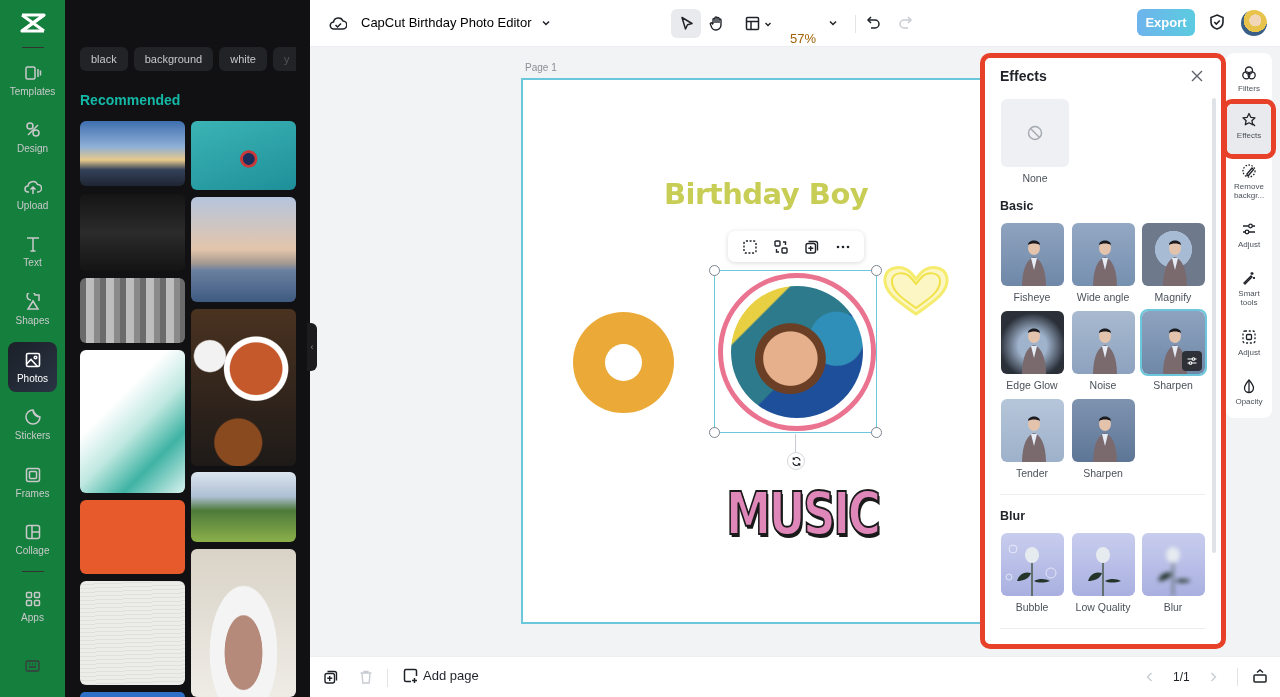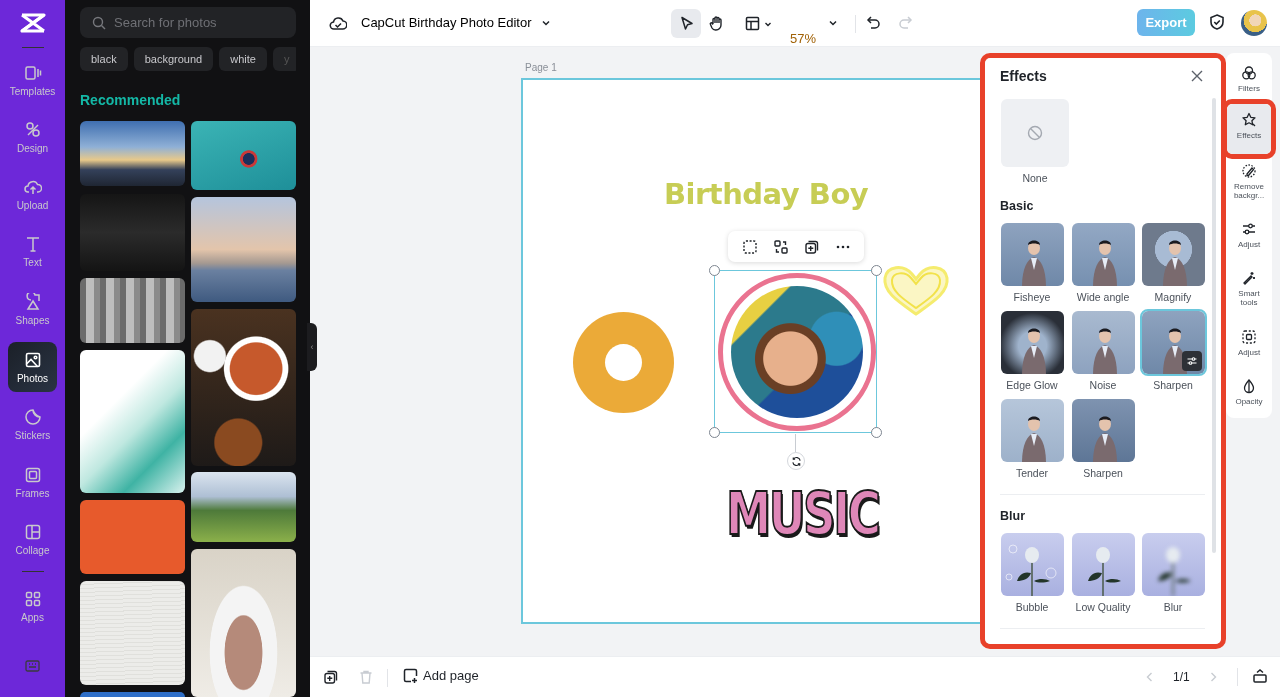--- a/index.html
+++ b/index.html
@@ -1,17 +1,17 @@
 <!DOCTYPE html>
 <html><head>
 <meta charset="utf-8">
 <style>
 *{box-sizing:border-box;margin:0;padding:0}
 body{width:1280px;height:697px;overflow:hidden;font-family:"Liberation Sans",sans-serif;background:#f2f3f5;position:relative}
-.rail{position:absolute;left:0;top:0;width:65px;height:697px;background:#6d28d9}
+.rail{position:absolute;left:0;top:0;width:65px;height:697px;background:#15803d}
 .logo{position:absolute;left:19px;top:12px;width:28px;height:22px}
 .rail-sep{position:absolute;left:22px;width:22px;height:1px;background:#333}
 .rail-item{position:absolute;left:8px;width:49px;height:50px;border-radius:8px;display:flex;flex-direction:column;align-items:center;justify-content:center;color:#c9c9cc;font-size:10px;cursor:pointer}
 .rail-item svg{width:18px;height:18px;margin-bottom:4px}
 .rail-item.active{background:linear-gradient(135deg,#1b2028,#2a3444);color:#fff}
 .panel{position:absolute;left:65px;top:0;width:245px;height:697px;background:#111113}
 .search{position:absolute;left:15px;top:7px;width:216px;height:31px;background:#222326;border-radius:8px;display:flex;align-items:center;padding-left:12px;color:#6f7075;font-size:13px}
 .search svg{width:14px;height:14px;margin-right:8px}
 .chips{position:absolute;left:15px;top:47px;width:216px;height:24px;overflow:hidden;white-space:nowrap}
 .chip{display:inline-block;height:24px;line-height:24px;padding:0 11px;border-radius:6px;background:#222326;color:#c8c8cc;font-size:11px;margin-right:6px}
@@ -157,27 +157,20 @@
       </svg>
     <span>Apps</span>
   </div>
   <svg style="position:absolute;left:25px;top:660px;width:15px;height:12px" viewBox="0 0 15 12" fill="none" stroke="#3a3a3e" stroke-width="1.3">
       <rect x="1" y="1" width="13" height="10" rx="1.5"></rect>
       <path d="M4 4h1M7 4h1M10 4h1M4 7h7"></path>
     </svg>
 </div>
 
 <div class="panel">
-  <div class="search">
-    <svg viewBox="0 0 14 14" fill="none" stroke="#77787d" stroke-width="1.4">
-        <circle cx="6" cy="6" r="4.5"></circle>
-        <path d="M9.5 9.5L13 13"></path>
-      </svg>
-    <span>Search for photos</span>
-  </div>
   <div class="chips">
     <span class="chip">black</span><span class="chip">background</span><span class="chip">white</span><span class="chip" style="color:#555">y</span>
   </div>
   <div class="rec-title">Recommended</div>
 
   <div class="thumb" style="left:15px;top:121px;width:105px;height:65px;background:linear-gradient(180deg,#3f6fb0 0%,#8fb0d6 40%,#e8c98a 60%,#34415a 75%,#1f2633 100%)"></div>
   <div class="thumb" style="left:126px;top:121px;width:105px;height:69px;background:radial-gradient(circle at 55% 55%,#1c2f5c 0 8%,#c93939 9% 12%,transparent 13%),linear-gradient(160deg,#3bb4b5,#1e8f99)"></div>
   <div class="thumb" style="left:15px;top:194px;width:105px;height:77px;background:linear-gradient(180deg,#151515,#2b2b2b 50%,#141414)"></div>
   <div class="thumb" style="left:126px;top:197px;width:105px;height:105px;background:linear-gradient(180deg,#b5c5dd 0%,#e3c5ab 50%,#a59991 63%,#6a80a0 70%,#3f5a80 100%)"></div>
   <div class="thumb" style="left:15px;top:278px;width:105px;height:65px;background:repeating-linear-gradient(90deg,#6b6b6b 0 6px,#bdbdbd 6px 14px,#8a8a8a 14px 20px)"></div>

